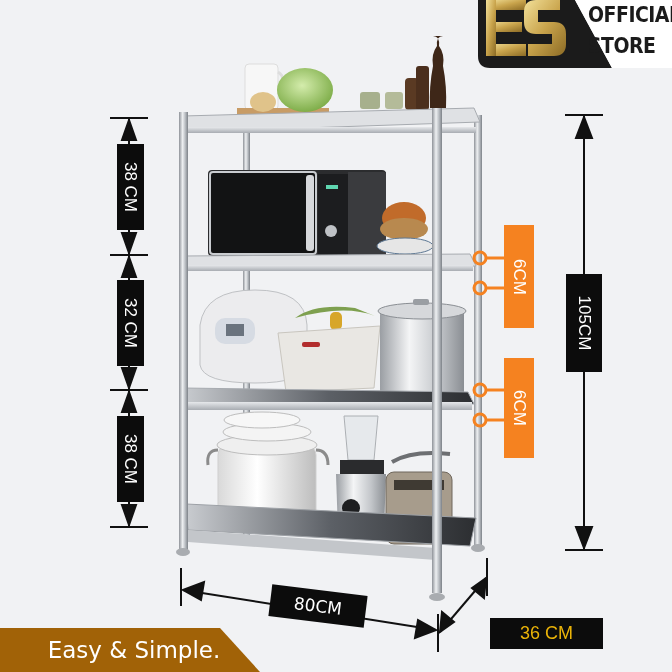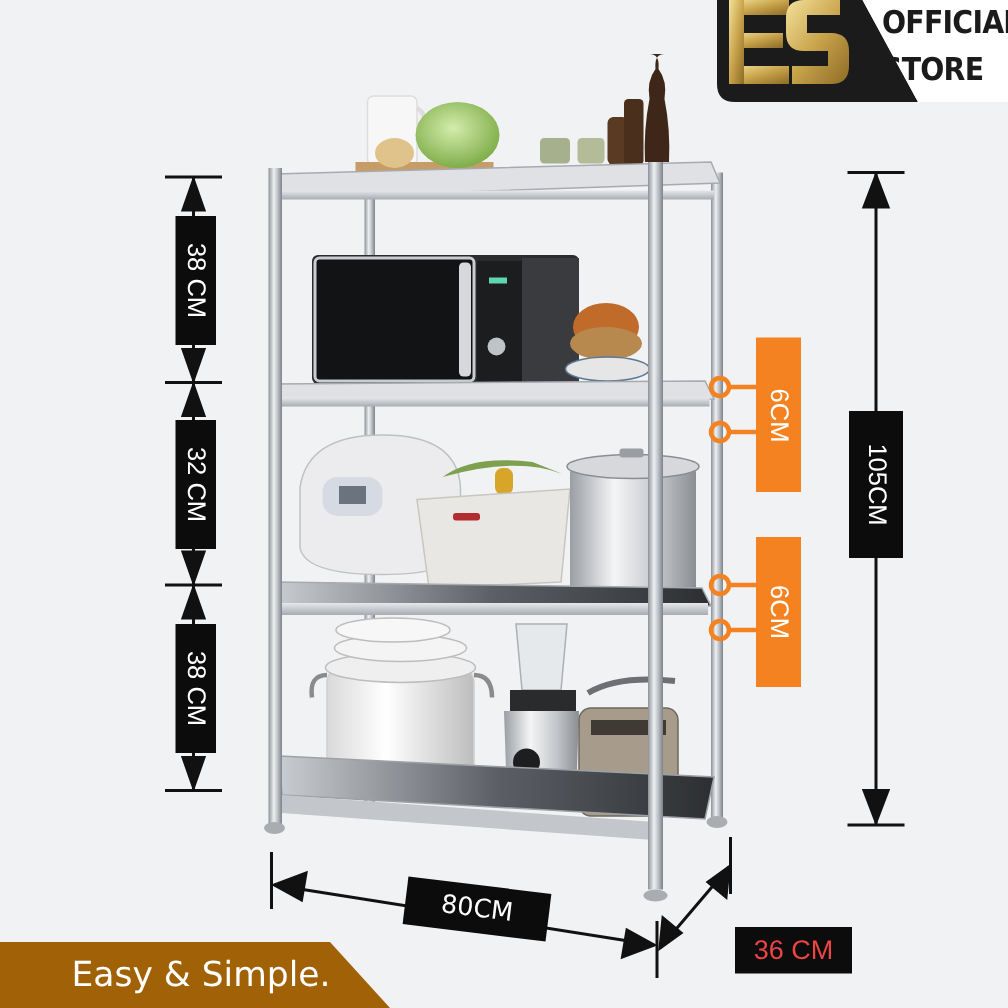--- a/index.html
+++ b/index.html
@@ -5,21 +5,21 @@
   html, body { margin:0; padding:0; }
   body { width:672px; height:672px; overflow:hidden; background:#f1f2f4; position:relative; font-family:"DejaVu Sans", sans-serif; }
   .rack-svg { position:absolute; left:0; top:0; width:672px; height:672px; }
   .logo { position:absolute; right:0; top:0; width:200px; height:68px; }
   .logo-text { position:absolute; left:588px; top:0; color:#1b1b1b; font-family:"DejaVu Sans Condensed","DejaVu Sans", sans-serif; font-weight:bold; font-size:21px; line-height:31px; letter-spacing:-0.5px; }
   .vlabel { position:absolute; background:#0c0c0c; color:#fff; display:flex; align-items:center; justify-content:center; }
   .vlabel span { transform:rotate(90deg); white-space:nowrap; font-family:"Liberation Sans", sans-serif; }
   .olabel { position:absolute; background:#f58220; color:#fff; display:flex; align-items:center; justify-content:center; }
   .olabel span { transform:rotate(90deg); white-space:nowrap; font-family:"Liberation Sans", sans-serif; font-size:17px; }
   .w-label { position:absolute; left:270px; top:590px; width:96px; height:32px; background:#0c0c0c; color:#fff; transform:rotate(7deg); display:flex; align-items:center; justify-content:center; font-family:"DejaVu Sans", sans-serif; font-size:17px; }
-  .d-label { position:absolute; left:490px; top:618px; width:78px; height:31px; background:#0c0c0c; color:#ef4444; display:flex; align-items:center; justify-content:center; font-family:"Liberation Sans", sans-serif; font-size:18px; }
+  .d-label { position:absolute; left:490px; top:618px; width:113px; height:31px; background:#0c0c0c; color:#eab308; display:flex; align-items:center; justify-content:center; font-family:"Liberation Sans", sans-serif; font-size:18px; }
   .tagline { position:absolute; left:0; top:628px; height:44px; width:260px; background:#a16207; clip-path:polygon(0 0, 220px 0, 260px 44px, 0 44px); color:#fff; font-family:"DejaVu Sans", sans-serif; font-size:23px; line-height:44px; padding-left:8px; box-sizing:border-box;text-align:center; }
 </style>
 </head>
 <body>
 
 <svg class="rack-svg" viewBox="0 0 672 672" xmlns="http://www.w3.org/2000/svg">
   <defs>
     <linearGradient id="steelV" x1="0" x2="1" y1="0" y2="0">
       <stop offset="0" stop-color="#8e9298"></stop>
       <stop offset="0.4" stop-color="#eef0f2"></stop>

